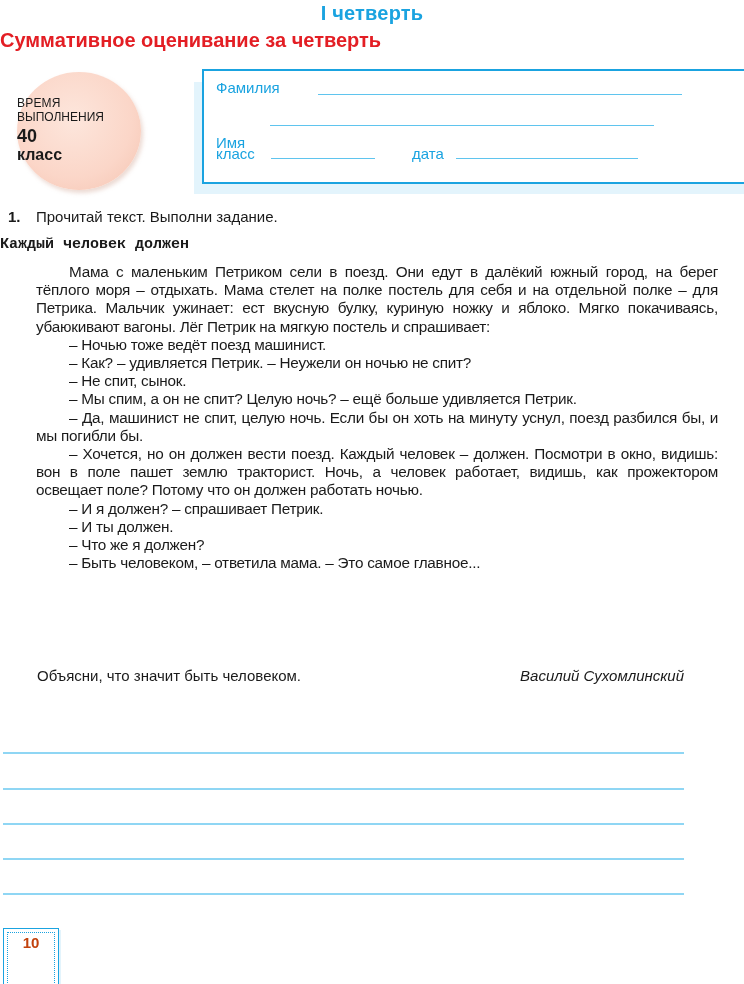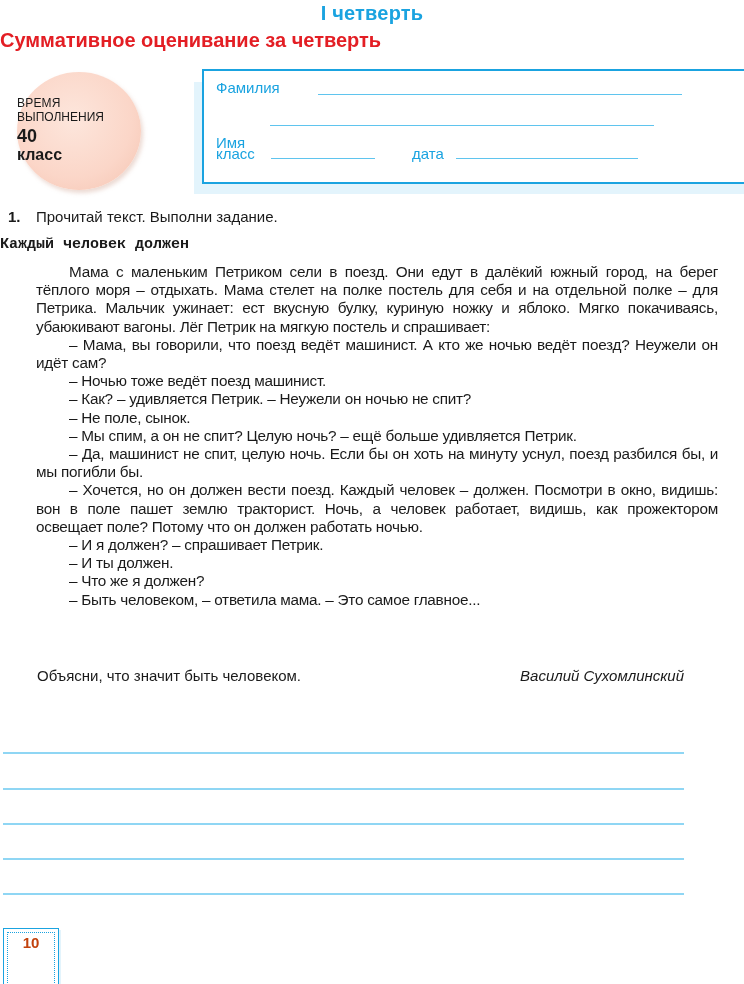--- a/index.html
+++ b/index.html
@@ -110,24 +110,23 @@
 </div>
 
 <div class="task">
   <span class="num">1.</span><span>Прочитай текст. Выполни задание.</span>
 </div>
 
 <div class="story-title">Каждый человек должен</div>
 
 <div class="story">
   <p class="ind">Мама с маленьким Петриком сели в поезд. Они едут в далёкий южный город, на берег тёплого моря – отдыхать. Мама стелет на полке постель для себя и на отдельной полке – для Петрика. Мальчик ужинает: ест вкусную булку, куриную ножку и яблоко. Мягко покачиваясь, убаюкивают вагоны. Лёг Петрик на мягкую постель и спрашивает:</p>
-  <p class="ind">– Мама, вы говорили, что поезд ведёт машинист. А кто же ночью ведёт поезд? Неужели он идёт сам?</p>
   <p class="ind">– Ночью тоже ведёт поезд машинист.</p>
   <p class="ind">– Как? – удивляется Петрик. – Неужели он ночью не спит?</p>
-  <p class="ind">– Не поле, сынок.</p>
+  <p class="ind">– Не спит, сынок.</p>
   <p class="ind">– Мы спим, а он не спит? Целую ночь? – ещё больше удивляется Петрик.</p>
   <p class="ind">– Да, машинист не спит, целую ночь. Если бы он хоть на минуту уснул, поезд разбился бы, и мы погибли бы.</p>
   <p class="ind">– Хочется, но он должен вести поезд. Каждый человек – должен. Посмотри в окно, видишь: вон в поле пашет землю тракторист. Ночь, а человек работает, видишь, как прожектором освещает поле? Потому что он должен работать ночью.</p>
   <p class="ind">– И я должен? – спрашивает Петрик.</p>
   <p class="ind">– И ты должен.</p>
   <p class="ind">– Что же я должен?</p>
   <p class="ind">– Быть человеком, – ответила мама. – Это самое главное...</p>
 </div>
 
 <div class="author">Василий Сухомлинский</div>

